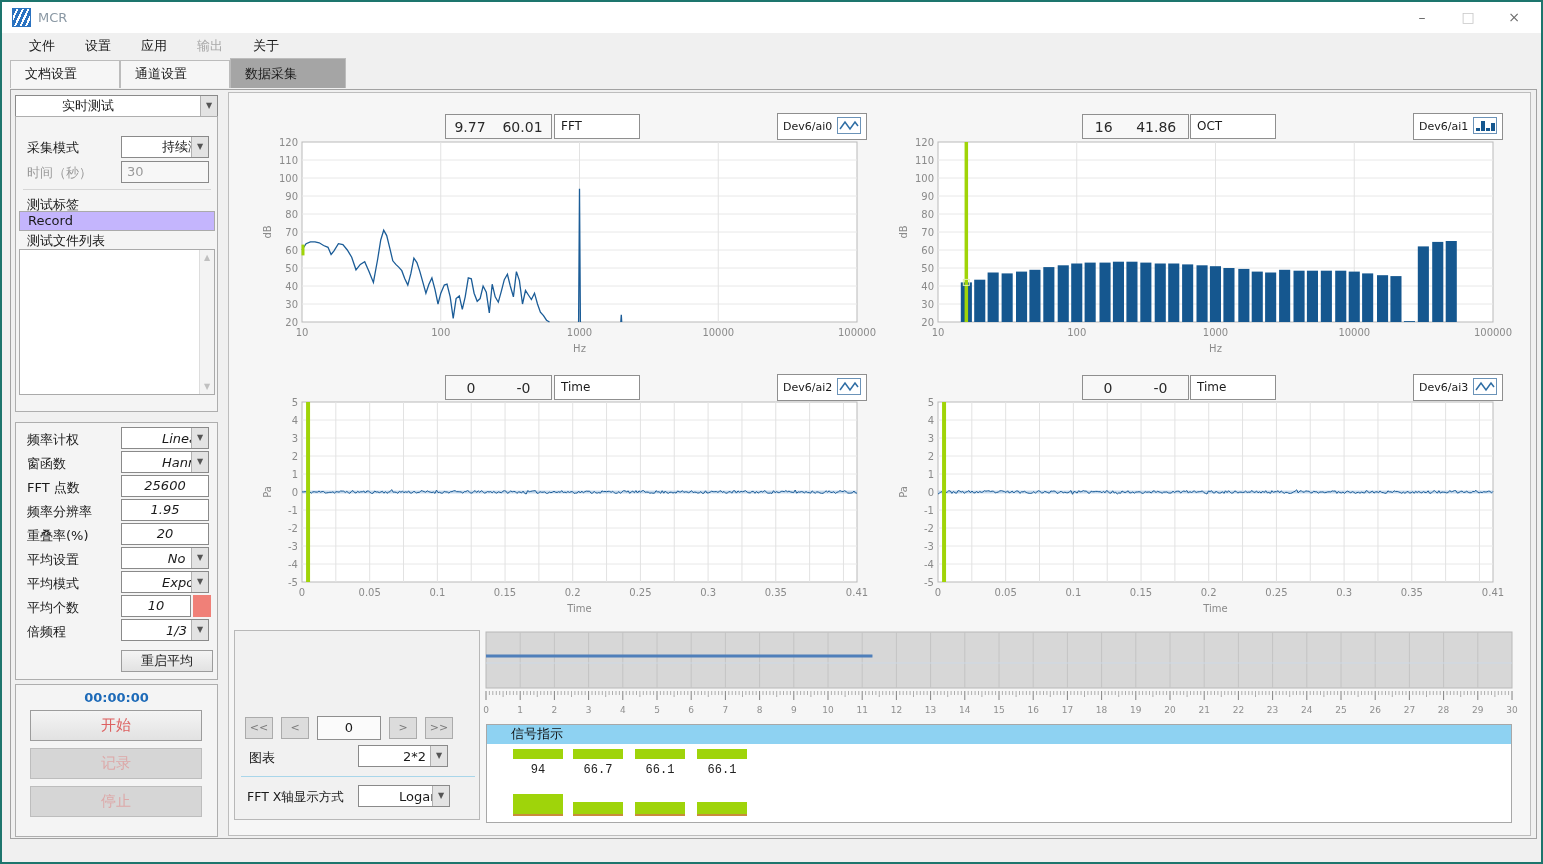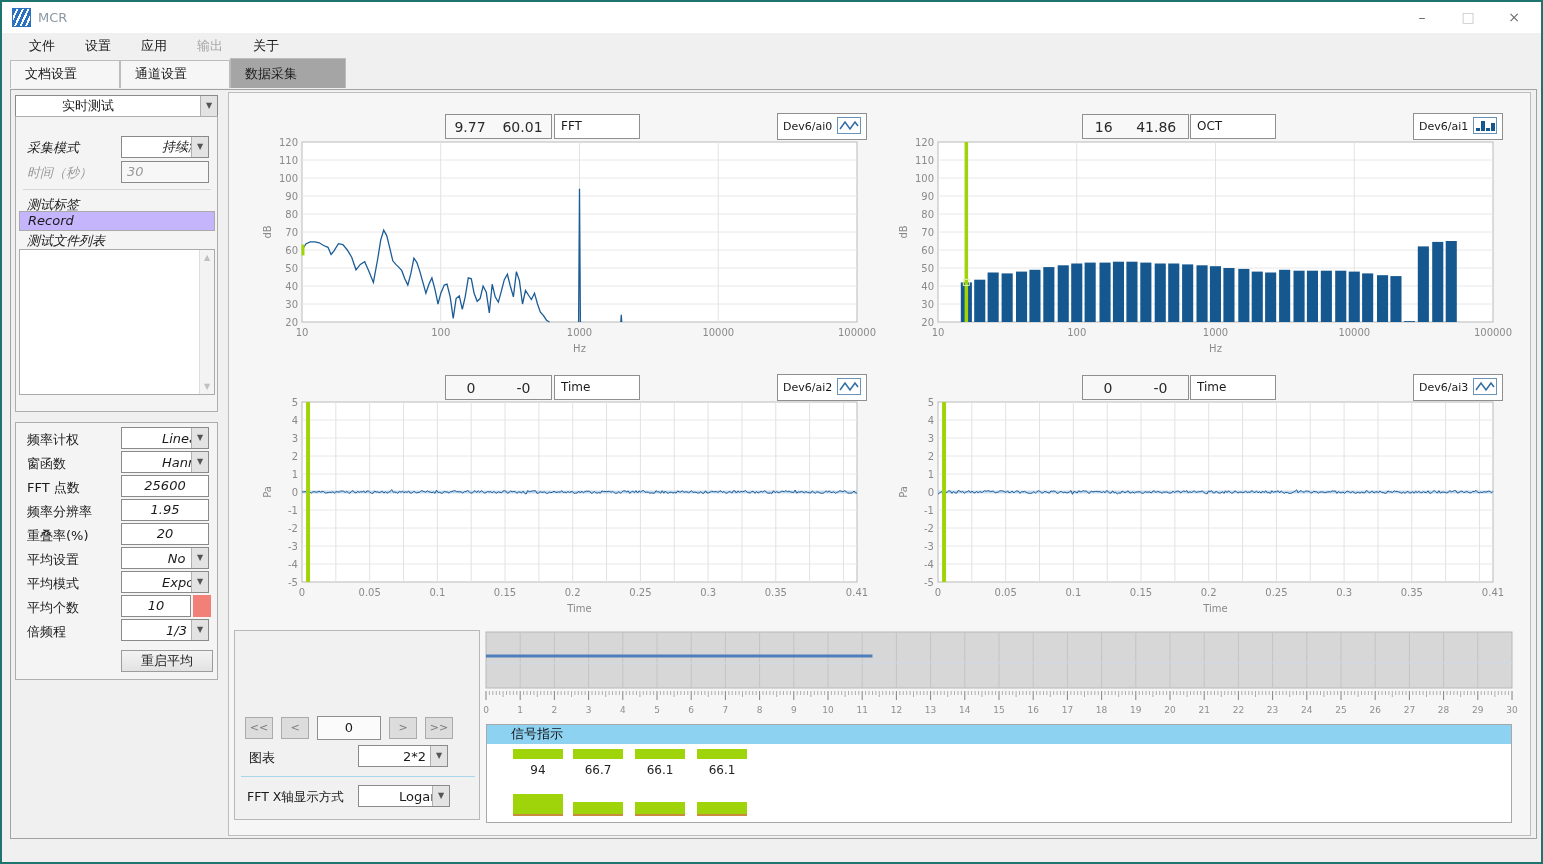--- a/index.html
+++ b/index.html
@@ -37,21 +37,21 @@
                    border:1px solid #bdbdbd; background:#f6f6f6; }
 
   
   .combo { background:#ffffff; border:1px solid #8a8a8a; display:flex; align-items:center; height:22px;padding-left:40px; }
   .combo .cval { flex:1; font-size:13px; color:#1a1a1a; text-align:center; white-space:nowrap; overflow:hidden; }
   .combo .cbtn { width:17px; height:100%; background:#e3e3e3; border-left:1px solid #b0b0b0;
                  font-size:8px; color:#555; text-align:center; line-height:20px; }
   .sb-top-combo { position:absolute; left:13px; top:93px; width:203px; }
   .sb-top-combo .cval { text-align:left; padding-left:6px; }
   .group { position:absolute; background:#f4f4f4; border:1px solid #aeaeae; }
-  #group1 { left:13px; top:114px; width:203px; height:296px;font-style:italic; }
+  #group1 { left:13px; top:114px; width:203px; height:296px; }
   #group2 { left:13px; top:420px; width:203px; height:258px; }
   #group3 { left:13px; top:682px; width:203px; height:153px; }
   .fld-label { position:absolute; left:11px; font-size:13px; color:#1a1a1a; white-space:nowrap; }
   .fld-label.dim { color:#9a9a9a; }
   .fld-ctrl { position:absolute; left:105px; width:88px; }
   .num-input { background:#ffffff; border:1px solid #8a8a8a; height:22px; font-size:13px; color:#1a1a1a;
                text-align:center; line-height:20px; }
   .num-input.dim { color:#9a9a9a; text-align:left; padding-left:5px; background:#f7f7f7; }
   .hline { position:absolute; left:7px; width:188px; height:1px; background:#d6d6d6; }
   .text-input { position:absolute; left:3px; width:196px; height:20px; background:#c4b5fd; border:1px solid #aaa;
@@ -87,21 +87,21 @@
                  border:1px solid #8f8f8f; text-align:center; font-size:13px; line-height:22px; color:#1a1a1a; }
   .nav-label { position:absolute; font-size:13px; color:#1a1a1a; white-space:nowrap; }
   .nav-combo { position:absolute; left:123px; width:90px; }
   #nav-divider { position:absolute; left:6px; top:145px; width:234px; height:1px; background:#a9d6ea; }
 
   
   #timeline-svg { position:absolute; left:484px; top:630px; overflow:visible; }
   #signal-panel { position:absolute; left:484px; top:722px; width:1026px; height:99px;
                   border:1px solid #a8a8a8; background:#ffffff; }
   #signal-header { height:19px; background:#8ed2f2; font-size:13px; color:#111; line-height:18px; padding-left:24px; }
-  .sig-ch { position:absolute; }
+  .sig-ch { position:absolute;font-family:Liberation Mono, monospace; }
   .sig-topbar { position:absolute; top:5px; left:0; height:10px; width:100%; }
   .sig-val { position:absolute; top:19px; left:0; width:100%; text-align:center; font-size:12px; color:#222; }
   .sig-block { position:absolute; left:0; width:100%; border-bottom:2px solid #c98c3a; }
 </style>
 </head>
 <body>
 
 <div id="app">
 
   <div class="titlebar">
@@ -206,20 +206,26 @@
           <span class="fld-label" style="top: 4px;">倍频程</span>
           <div class="combo fld-ctrl">
             <span class="cval">1/3</span>
             <span class="cbtn">▼</span>
           </div>
         </div>
       </div>
     <div class="btn" id="restart-btn">重启平均</div>
   </div>
 
+  <div class="group" id="group3">
+    <div class="timer">00:00:00</div>
+    <div class="btn bigbtn" style="top:25px">开始</div>
+    <div class="btn bigbtn disabled" style="top:63px">记录</div>
+    <div class="btn bigbtn disabled" style="top:101px">停止</div>
+  </div>
 
   <div class="vbox" style="left:443px;top:112px">
     <span>9.77</span>
     <span>60.01</span>
   </div>
   <div class="nbox" style="left:552px;top:112px">FFT</div>
   <div class="chbox" style="left:775px;top:111px">
     <span>Dev6/ai0</span>
       <span class="chicon"><svg width="24" height="17" viewBox="0 0 24 17">
           <rect x="0.5" y="0.5" width="23" height="16" fill="#fff" stroke="#6b93b8"></rect>

